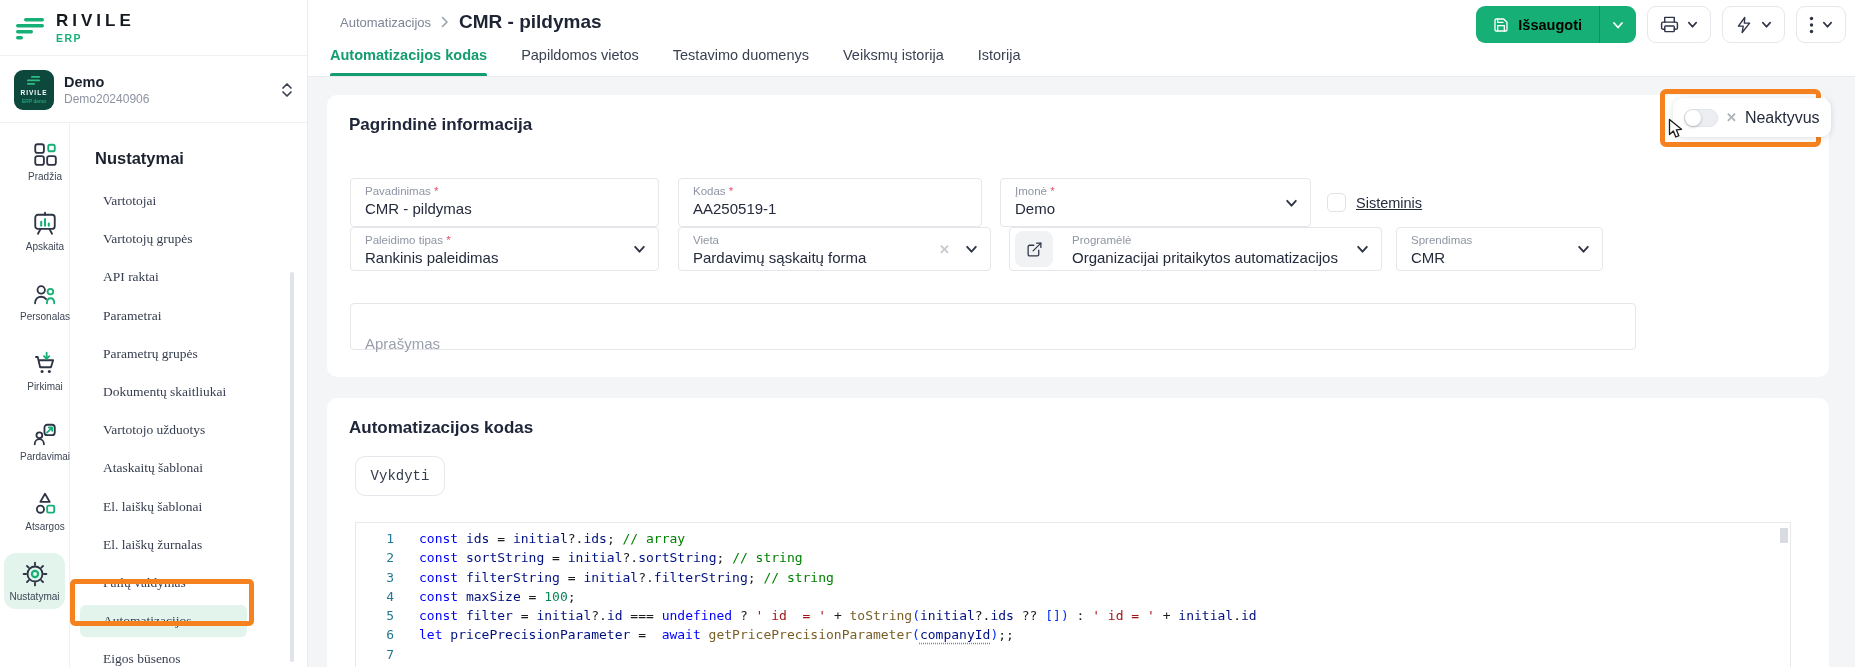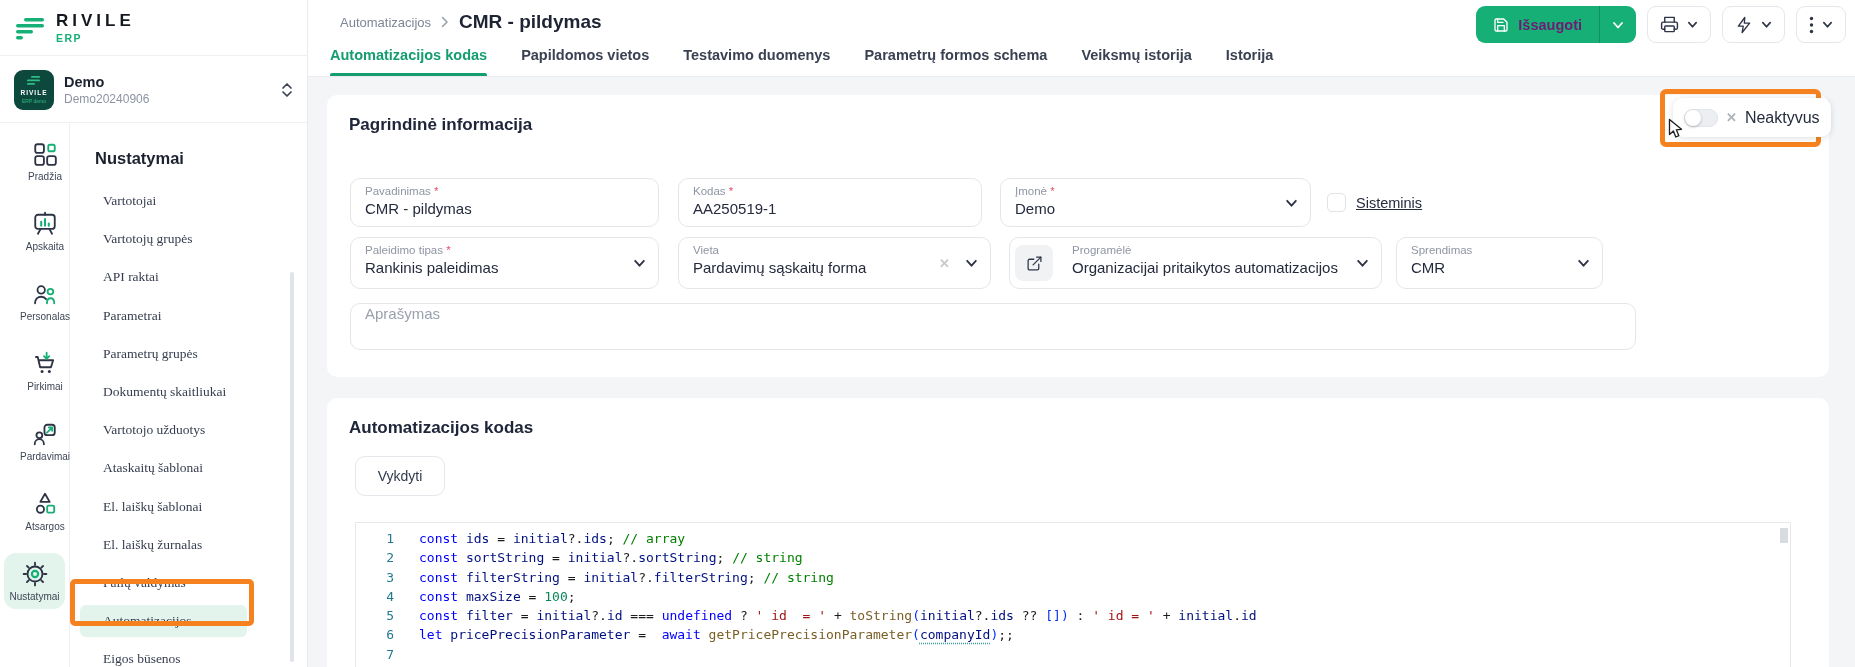--- a/index.html
+++ b/index.html
@@ -35,61 +35,61 @@
   .menu-annotation { position:absolute; left:0; top:456px; width:184px; height:47px; border:5px solid #f5821f; border-radius:5px; pointer-events:none; }
   .menu-scrollbar { position:absolute; right:13px; top:149px; width:4px; height:390px; background:#e0e3e8; border-radius:2px; }
 
   
   .main { position:absolute; left:308px; top:0; right:0; bottom:0; background:#f4f5f7; }
   .main-header { position:absolute; top:0; left:0; right:0; height:77px; background:#fff; border-bottom:1px solid #e9ebee; }
   .breadcrumb-row { position:absolute; top:11px; left:32px; display:flex; align-items:center; gap:10px; }
   .crumb { font-size:13px; color:#7e8595; cursor:pointer; }
   .page-title { font-size:19px; font-weight:bold; color:#1e2433; }
   .actions { position:absolute; top:6px; right:9px; display:flex; gap:11px; align-items:center; }
-  .btn-save { display:flex; align-items:stretch; background:#16b077; border-radius:9px; color:#701a75; overflow:hidden; height:37px; cursor:pointer; }
+  .btn-save { display:flex; align-items:stretch; background:#16b077; border-radius:9px; color:#000000; overflow:hidden; height:37px; cursor:pointer; }
   .btn-save-main { display:flex; align-items:center; gap:9px; padding:0 17px; font-size:14.5px; font-weight:bold; }
   .btn-save-caret { display:flex; align-items:center; padding:0 12px; border-left:1px solid rgba(0,0,0,.18); }
   .btn-icon { height:37px; background:#fff; border:1px solid #e4e7eb; border-radius:9px; display:flex; align-items:center; gap:8px; padding:0 12px; color:#2e3445; cursor:pointer; }
   .tabs { position:absolute; left:22px; bottom:0; display:flex; gap:34px; }
-  .tab { font-size:14.5px; color:#3a4152; padding-bottom:13px; position:relative; cursor:pointer; white-space:nowrap;font-weight:bold; }
+  .tab { font-size:14.5px; color:#3a4152; padding-bottom:13px; position:relative; cursor:pointer; white-space:nowrap; }
   .tab.active { color:#149d6e; font-weight:bold; }
   .tab.active::after { content:""; position:absolute; left:0; right:0; bottom:0; height:3px; background:#149d6e; border-radius:2px 2px 0 0; }
 
   .content { position:absolute; top:77px; left:0; right:0; bottom:0; }
   .card { position:absolute; background:#fff; border-radius:10px; }
   .card1 { left:19px; top:18px; width:1502px; height:282px; }
   .card2 { left:19px; top:321px; width:1502px; height:420px; }
   .card-heading { position:absolute; left:22px; top:20px; font-size:17px; font-weight:bold; color:#20263a; }
 
   .toggle-annotation { position:absolute; left:1333px; top:-6px; width:161px; height:58px; border:5px solid #f5821f; border-radius:6px; }
   .toggle-chip { position:absolute; left:8px; top:4px; height:39px; display:inline-flex; align-items:center; gap:8px; padding:0 11px; background:#fff; border-radius:10px; box-shadow:0 1px 6px rgba(40,50,70,.16); cursor:pointer; }
   .switch { width:34px; height:18px; border-radius:9px; background:#eceef1; box-shadow:inset 0 0 0 1px #e2e5e9; position:relative; flex:none; }
   .switch-knob { position:absolute; left:1px; top:1px; width:16px; height:16px; border-radius:50%; background:#fff; box-shadow:0 1px 3px rgba(0,0,0,.25); }
   .toggle-x { color:#aeb3bc; font-size:13px; font-weight:bold; }
   .toggle-label { font-size:16px; color:#262c3d; white-space:nowrap; }
 
   .row { position:absolute; left:23px; display:flex; align-items:stretch; }
   .row1 { top:83px; height:49px; }
-  .row2 { top:142px; height:52px; }
+  .row2 { top:132px; height:44px; }
   .row3 { top:208px; height:47px; }
-  .field { border:1px solid #e4e6ea; border-radius:10px; background:#fff; position:relative; padding:6px 14px 0; cursor:text; }
+  .field { border:1px solid #e4e6ea; border-radius:4px; background:#fff; position:relative; padding:6px 14px 0; cursor:text; }
   .field.sel { cursor:pointer; }
   .f-label { font-size:11.5px; color:#8f95a3; line-height:13px; white-space:nowrap; }
   .f-req { color:#e8506a; }
   .f-value { font-size:15px; color:#252b3c; margin-top:2px; white-space:nowrap; overflow:hidden; }
   .f-chevron { position:absolute; right:12px; top:50%; transform:translateY(-50%); color:#2e3445; }
   .f-clear { position:absolute; right:40px; top:50%; transform:translateY(-50%); color:#c6cad1; font-size:13px; font-weight:bold; cursor:pointer; }
   .field.has-prefix { padding-left:62px; }
   .f-prefix { position:absolute; left:5px; top:50%; transform:translateY(-50%); width:38px; height:36px; background:#f1f2f4; border-radius:8px; display:flex; align-items:center; justify-content:center; color:#30374a; cursor:pointer; }
   .f-placeholder { font-size:15px; color:#9aa0ac; }
   .checkbox-wrap { display:flex; align-items:center; gap:10px; margin-left:16px; cursor:pointer; }
   .checkbox { width:19px; height:19px; border:1px solid #dfe2e7; border-radius:5px; background:#fff; }
   .checkbox-label { font-size:14.5px; color:#262c3d;text-decoration:underline; }
 
-  .run-btn { position:absolute; left:28px; top:58px; width:90px; height:40px; border:1px solid #e4e7eb; border-radius:10px; background:#fff; font-size:14px; color:#333a4c; display:flex; align-items:center; justify-content:center; cursor:pointer; }
+  .run-btn { position:absolute; left:28px; top:58px; width:90px; height:40px; border:1px solid #e4e7eb; border-radius:10px; background:#fff; font-size:14px; color:#333a4c; display:flex; align-items:center; justify-content:center; cursor:pointer;font-family:Liberation Mono, monospace; }
   .editor { position:absolute; left:28px; top:124px; width:1436px; height:190px; border:1px solid #e7e8ea; background:#fff; display:flex; font-family:"DejaVu Sans Mono",monospace; font-size:13px; line-height:19.3px; overflow:hidden; }
   .gutter { width:50px; padding-top:6px; text-align:right; color:#237893; flex:none; }
   .gutter div { padding-right:12px; height:19.3px; }
   .code { padding:6px 0 0 13px; white-space:pre; flex:1; overflow:hidden; }
   .cl { height:19.3px; }
   .tk-k{color:#0000ff}.tk-v{color:#001080}.tk-f{color:#795E26}.tk-n{color:#098658}
   .tk-s{color:#a31515}.tk-c{color:#008000}.tk-b{color:#0431fa}.tk-p{color:#1c1c1c}
   .tk-w{color:#001080; text-decoration:underline dotted #3ba1a1; text-underline-offset:3px;}
   .editor-scrollbar { position:absolute; right:2px; top:5px; width:8px; height:15px; background:#d8dbdf; cursor:pointer; }
 
@@ -308,21 +308,20 @@
               <polyline points="2,4 6,8.5 10,4"></polyline>
             </svg>
         </span>
       </div>
     </div>
 
     <div class="tabs">
         <div class="tab active">Automatizacijos kodas</div>
         <div class="tab">Papildomos vietos</div>
         <div class="tab">Testavimo duomenys</div>
-        <div class="tab">Parametrų formos schema</div>
         <div class="tab">Veiksmų istorija</div>
         <div class="tab">Istorija</div>
       </div>
   </div>
 
   <div class="content">
 
     <div class="card card1">
       <div class="card-heading">Pagrindinė informacija</div>
 
@@ -403,21 +402,21 @@
           <div class="f-value">CMR</div>
           <span class="f-chevron">
             <svg width="13" height="13" viewBox="0 0 12 12" fill="none" stroke="#2e3445" stroke-width="1.7" stroke-linecap="round" stroke-linejoin="round">
                 <polyline points="2,4 6,8.5 10,4"></polyline>
               </svg>
           </span>
         </div>
       </div>
 
       <div class="row row3">
-        <div class="field" style="width:1286px; padding-top:1px;">
+        <div class="field" style="width:1286px; padding-top:31px;">
           <div class="f-placeholder">Aprašymas</div>
         </div>
       </div>
     </div>
 
     <div class="card card2">
       <div class="card-heading">Automatizacijos kodas</div>
       <button class="run-btn">Vykdyti</button>
       <div class="editor">
         <div class="gutter">

